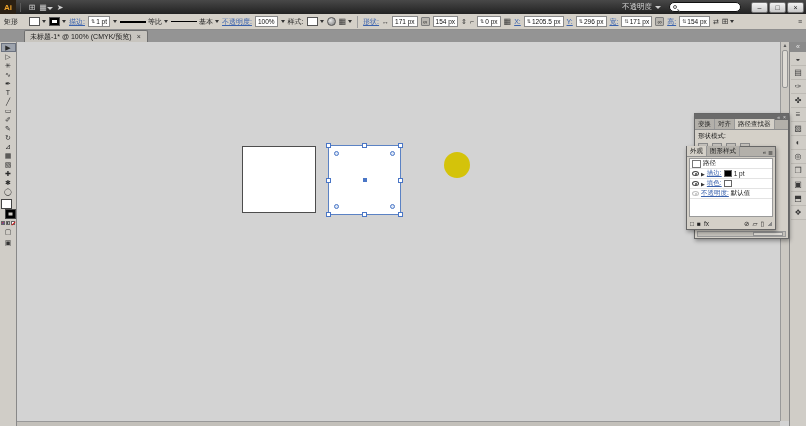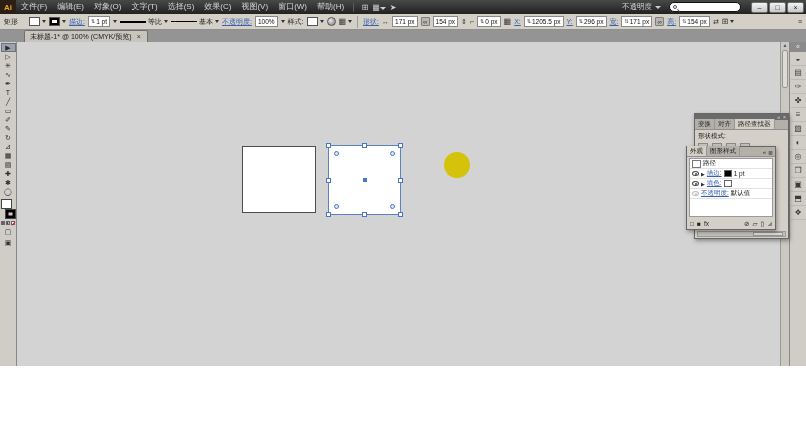--- a/index.html
+++ b/index.html
@@ -1,17 +1,17 @@
 <!DOCTYPE html>
 <html><head>
 <meta charset="utf-8">
 <style>
   * { margin:0; padding:0; box-sizing:border-box; }
   body { font-family:"Liberation Sans", sans-serif; }
-  .app { position:relative; width:806px; height:366px; overflow:hidden; background:#d3d3d3; font-family:"Liberation Sans", sans-serif; }
+  .app { position:relative; width:806px; height:426px; overflow:hidden; background:#d3d3d3; font-family:"Liberation Sans", sans-serif; }
 
   
   .titlebar { height:14px; background:linear-gradient(#484848,#222); display:flex; align-items:center; color:#d6d6d6; font-size:8px; }
   .ai-logo { width:16px; height:14px; background:#2b2013; color:#f0a32a; font-weight:bold; font-size:8px; display:flex; align-items:center; justify-content:center; }
   .menus { display:flex; list-style:none; }
   .menus li { padding:0 5px; line-height:14px; cursor:default; white-space:nowrap; }
   .tb-sep { width:1px; height:9px; background:#5a5a5a; margin:0 4px; }
   .tb-ic { width:14px; text-align:center; font-size:8px; color:#cfcfcf; }
   .tb-spacer { flex:1; }
   .workspace { display:flex; align-items:center; gap:3px; font-size:7.5px; color:#d6d6d6; margin-right:8px; }
@@ -113,32 +113,20 @@
   .grip { width:5px; height:5px; background:linear-gradient(135deg, transparent 50%, #888 50%); }
   .ap-icon { font-size:6.5px; line-height:8px; }
 </style>
 </head>
 <body>
 
 <div class="app">
 
   <div class="titlebar">
     <div class="ai-logo">Ai</div>
-    <ul class="menus">
-
-    <li class="menu-item">文件(F)</li>
-        <li class="menu-item">编辑(E)</li>
-        <li class="menu-item">对象(O)</li>
-        <li class="menu-item">文字(T)</li>
-        <li class="menu-item">选择(S)</li>
-        <li class="menu-item">效果(C)</li>
-        <li class="menu-item">视图(V)</li>
-        <li class="menu-item">窗口(W)</li>
-        <li class="menu-item">帮助(H)</li>
-      </ul>
     <span class="tb-sep"></span>
     <span class="tb-ic">⊞</span>
     <span class="tb-ic">▦<span class="caret-d"></span></span>
     <span class="tb-ic">➤</span>
     <span class="tb-spacer"></span>
     <span class="workspace">
       <span>不透明度</span>
       <span class="caret-d"></span>
     </span>
     <span class="searchbox">

